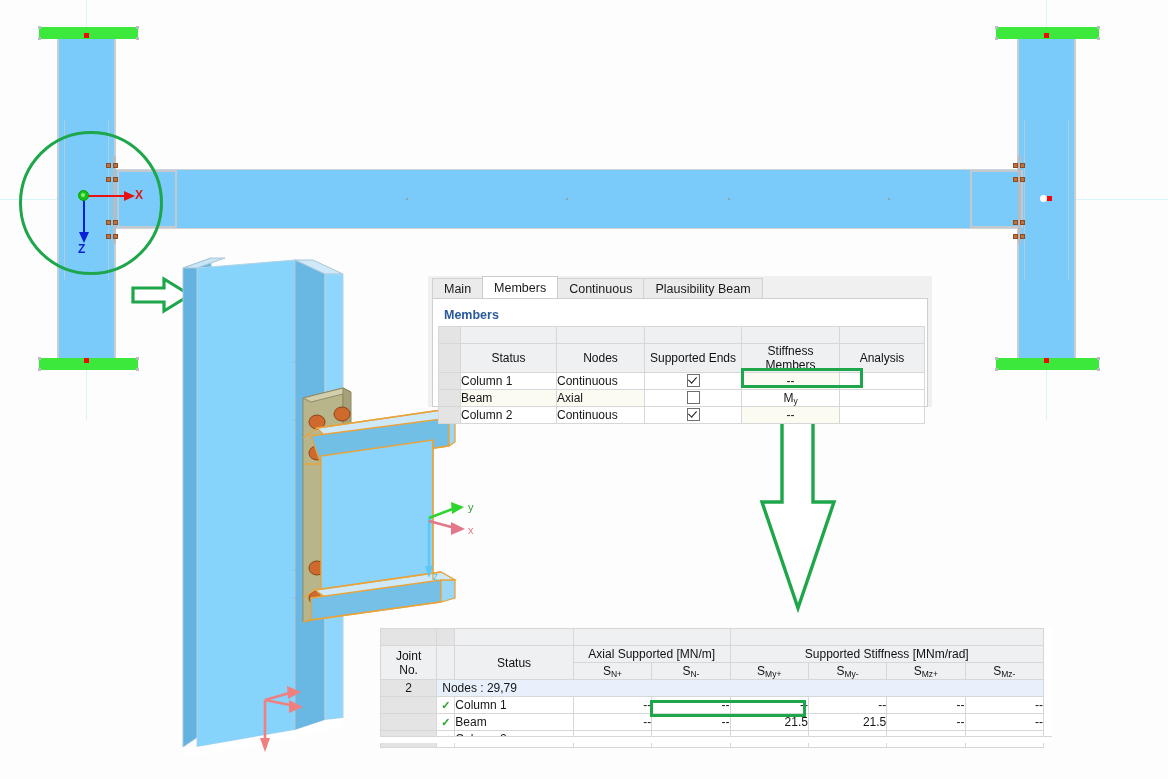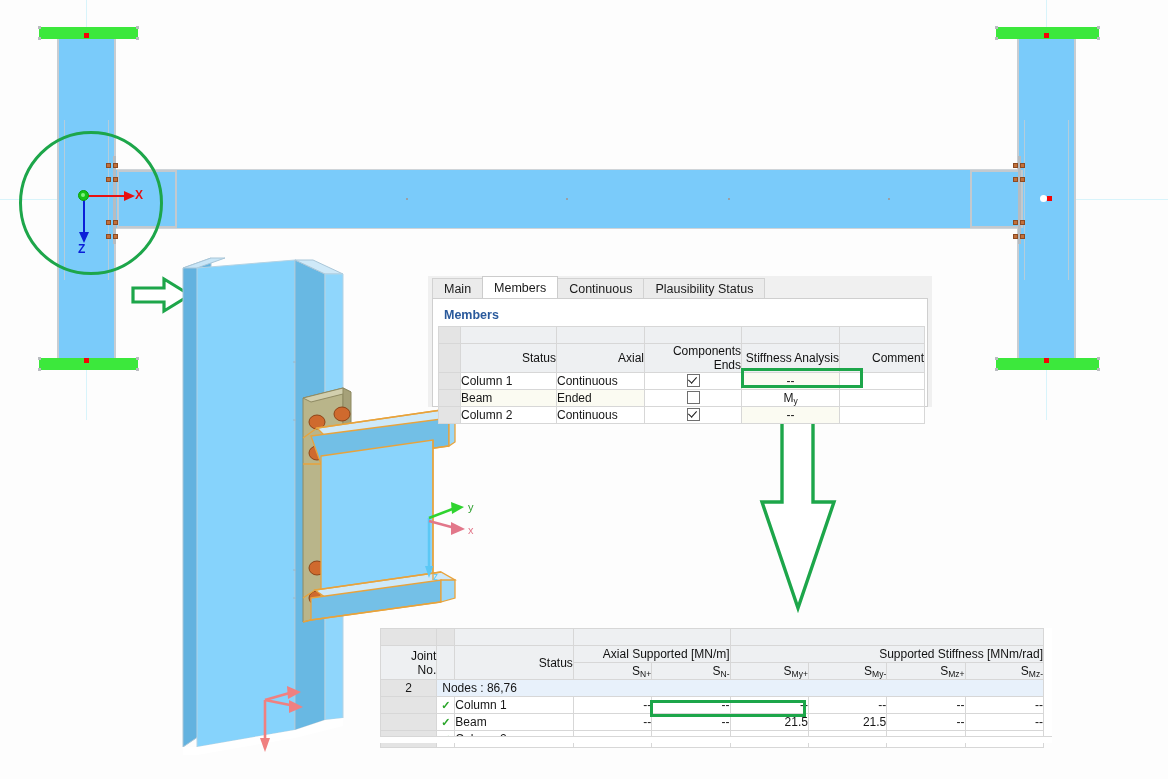--- a/index.html
+++ b/index.html
@@ -53,21 +53,21 @@
     height:20px;line-height:20px;padding:0 11px;font-size:12.5px;color:#1a1a1a;
     background:#ebebeb;border:1px solid #d2d2d2;border-bottom:none;margin-right:-1px;
     box-sizing:border-box;
   }
   .tab.active{background:#ffffff;height:22px;line-height:22px;border-color:#cccccc;position:relative;z-index:3;}
 
   .grouptitle{font-size:12.5px;font-weight:700;color:#2a5a9c;}
 
   table.grid{border-collapse:collapse;table-layout:fixed;font-size:12px;color:#161616;background:#ffffff;}
   table.grid td,table.grid th{border:1px solid #d7d7d7;padding:0;height:16px;font-weight:400;}
-  .hdrcell{background:#eef0f2;text-align:right;font-size:12px;color:#111;}
+  .hdrcell{background:#eef0f2;text-align:center;font-size:12px;color:#111;}
   .spacer-row td{height:9px;background:#eef0f2;}
   .cellpad{padding:0 5px;}
   .ctr{text-align:center;}
   .rgt{text-align:right;padding-right:7px;}
   .rowhandle{background:#e4e4e4;}
   .cream{background:#fbfbf2;}
   .chk{display:inline-block;width:11px;height:11px;border:1px solid #6f6f6f;background:#fff;position:relative;vertical-align:-1px;}
   .chk.on:after{
     content:"";position:absolute;left:2px;top:0px;width:4px;height:7px;
     border:solid #1b1b1b;border-width:0 1.6px 1.6px 0;transform:rotate(42deg);
@@ -268,21 +268,21 @@
     <line x1="22" y1="18" x2="50" y2="10" stroke="#f08080" stroke-width="2.6"></line>
     <polygon points="44,4 58,10 45,17" fill="#f08080"></polygon>
   </svg>
 
   <div class="panel" style="left:428px;top:276px;width:504px;height:131px;background:#f0f0f0;border:none;">
 
     <div class="tabstrip" style="left:4px;top:0px;">
       <div class="tab">Main</div>
       <div class="tab active">Members</div>
       <div class="tab">Continuous</div>
-      <div class="tab">Plausibility Status</div>
+      <div class="tab">Plausibility Beam</div>
     </div>
 
     <div class="abs" style="left:4px;top:22px;width:496px;height:109px;background:#ffffff;border:1px solid #cfcfcf;box-sizing:border-box;">
       <div class="grouptitle abs" style="left:11px;top:9px;">Members</div>
 
       <table class="grid" style="position:absolute;left:5px;top:27px;width:486px;">
         <colgroup>
           <col style="width:22px">
             <col style="width:96px">
             <col style="width:88px">
@@ -295,39 +295,39 @@
             <td style="background:#e4e4e4;"></td>
             <td></td>
               <td></td>
             <td></td>
               <td></td>
             <td></td>
           </tr>
           <tr>
             <td class="rowhandle"></td>
             <td class="hdrcell">Status</td>
-            <td class="hdrcell">Axial</td>
-            <td class="hdrcell">Components Ends</td>
-            <td class="hdrcell">Stiffness Analysis</td>
-            <td class="hdrcell">Comment</td>
+            <td class="hdrcell">Nodes</td>
+            <td class="hdrcell">Supported Ends</td>
+            <td class="hdrcell">Stiffness Members</td>
+            <td class="hdrcell">Analysis</td>
           </tr>
 
           <tr>
             <td class="rowhandle"></td>
             <td class="cellpad">Column 1</td>
             <td class="cellpad">Continuous</td>
             <td class="ctr"><span class="chk on"></span></td>
             <td class="ctr cream">--</td>
             <td class="cellpad"></td>
           </tr>
 
           <tr>
             <td class="rowhandle"></td>
             <td class="cellpad cream">Beam</td>
-            <td class="cellpad cream">Ended</td>
+            <td class="cellpad cream">Axial</td>
             <td class="ctr"><span class="chk"></span></td>
             <td class="ctr dotted-cell">
               <span>M<span class="sub">y</span></span>
             </td>
             <td class="cellpad"></td>
           </tr>
 
           <tr>
             <td class="rowhandle"></td>
             <td class="cellpad">Column 2</td>
@@ -382,21 +382,21 @@
           <td class="hdrcell">S<span class="sub">N-</span></td>
           <td class="hdrcell">S<span class="sub">My+</span></td>
           <td class="hdrcell">S<span class="sub">My-</span></td>
           <td class="hdrcell">S<span class="sub">Mz+</span></td>
           <td class="hdrcell">S<span class="sub">Mz-</span></td>
         </tr>
 
         <tr>
           <td class="jointno">2</td>
           <td class="nodesrow" colspan="8">
-            <span class="cellpad">Nodes : 86,76</span>
+            <span class="cellpad">Nodes : 29,79</span>
           </td>
         </tr>
 
         <tr>
           <td class="rowhandle"></td>
           <td class="ctr"><span class="tick">✓</span></td>
           <td class="cellpad">Column 1</td>
           <td class="rgt">--</td>
           <td class="rgt">--</td>
           <td class="rgt">--</td>

